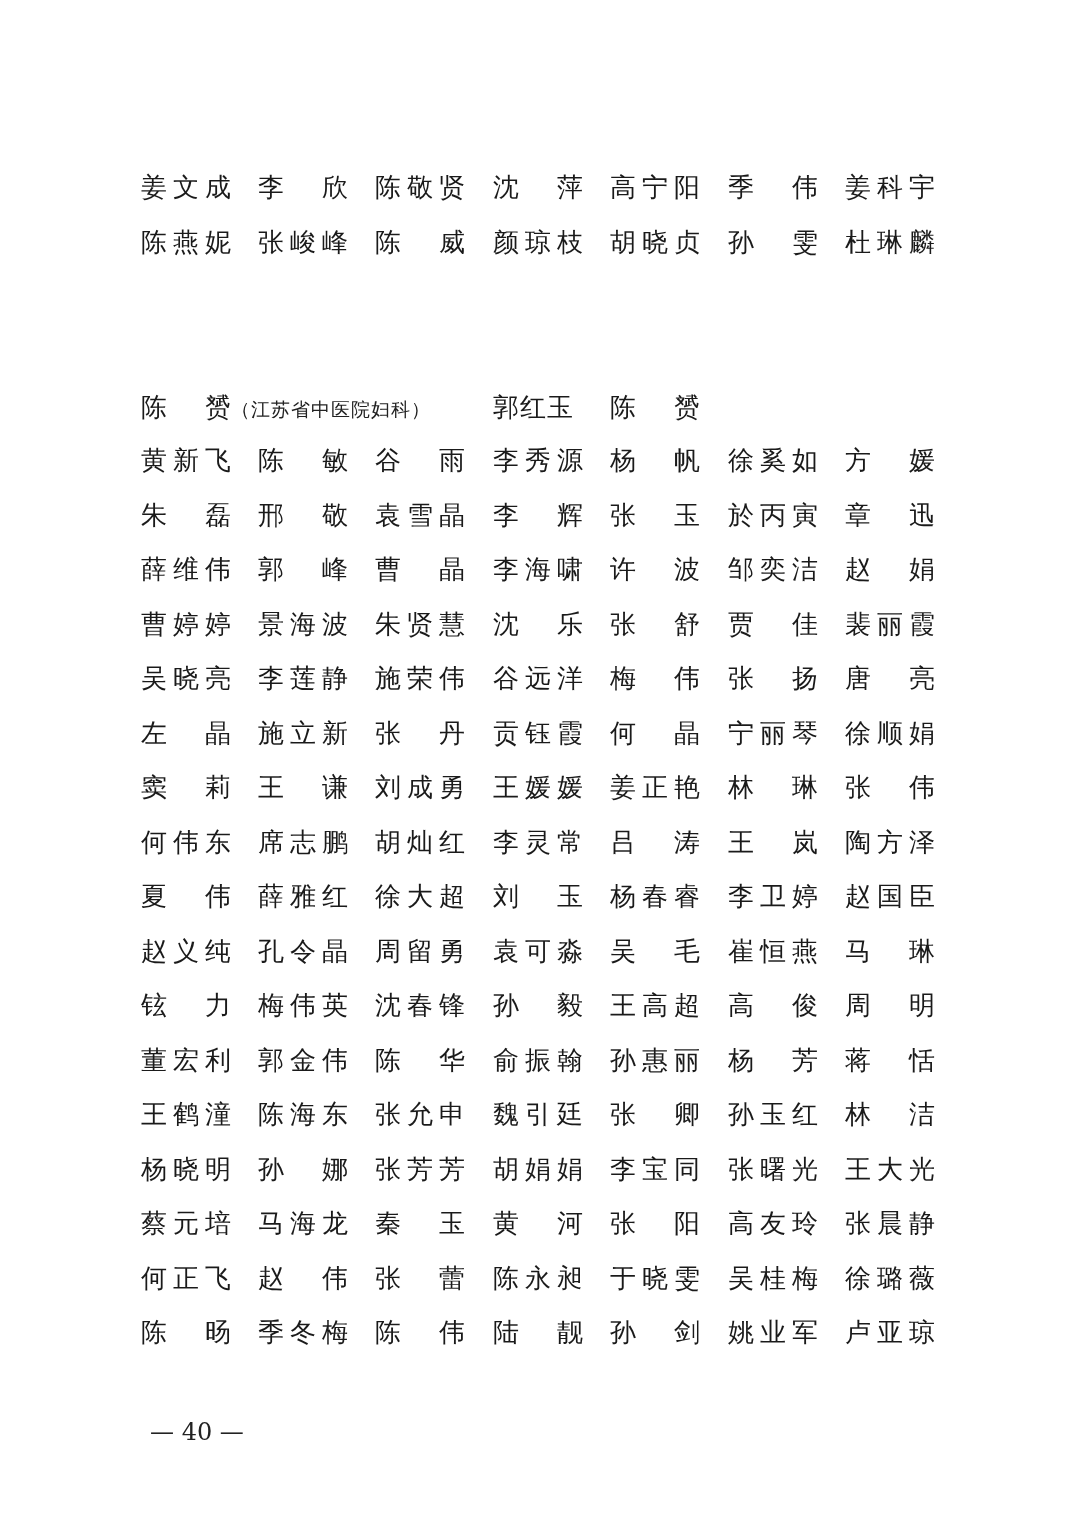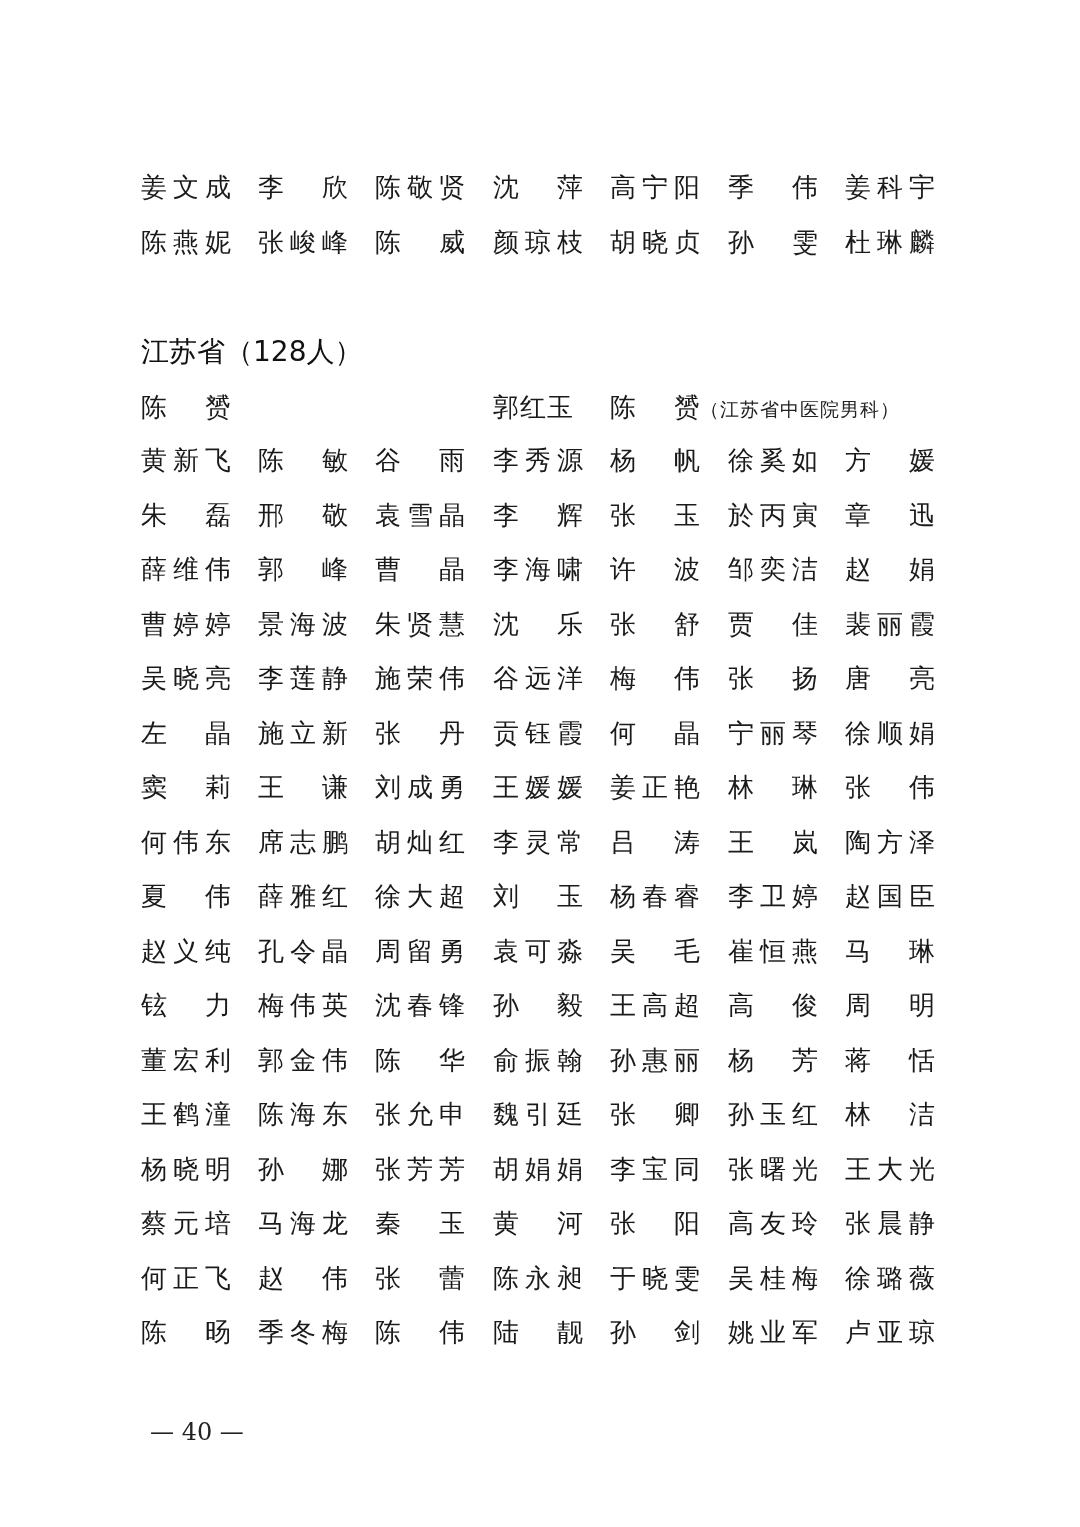--- a/index.html
+++ b/index.html
@@ -90,38 +90,37 @@
           <span>雯</span>
         </div>
         <div class="cell three" style="left: 704px;">
           <span>杜</span>
           <span>琳</span>
           <span>麟</span>
         </div>
       </div>
     </div>
 
-  <div class="heading">江苏省（128人）</div>
 
   <div class="special-row">
     <div class="item" style="left:0px;">
       <span style="display:inline-flex;width:90px;justify-content:space-between;">
         <span id="sp0a">陈</span>
           <span id="sp0b">赟</span>
       </span>
+      <span class="note">（江苏省中医院妇科）</span>
     </div>
     <div class="item" style="left:352px;">
       <span style="letter-spacing:1px;">郭红玉</span>
     </div>
     <div class="item" style="left:469px;">
       <span style="display:inline-flex;width:90px;justify-content:space-between;">
         <span id="sp2a">陈</span>
           <span id="sp2b">赟</span>
       </span>
-      <span class="note">（江苏省中医院男科）</span>
     </div>
   </div>
 
   <div class="grid" id="main-grid" style="top:433px;">
       <div class="row">
         <div class="cell three" style="left: 0px;">
           <span>黄</span>
           <span>新</span>
           <span>飞</span>
         </div>

